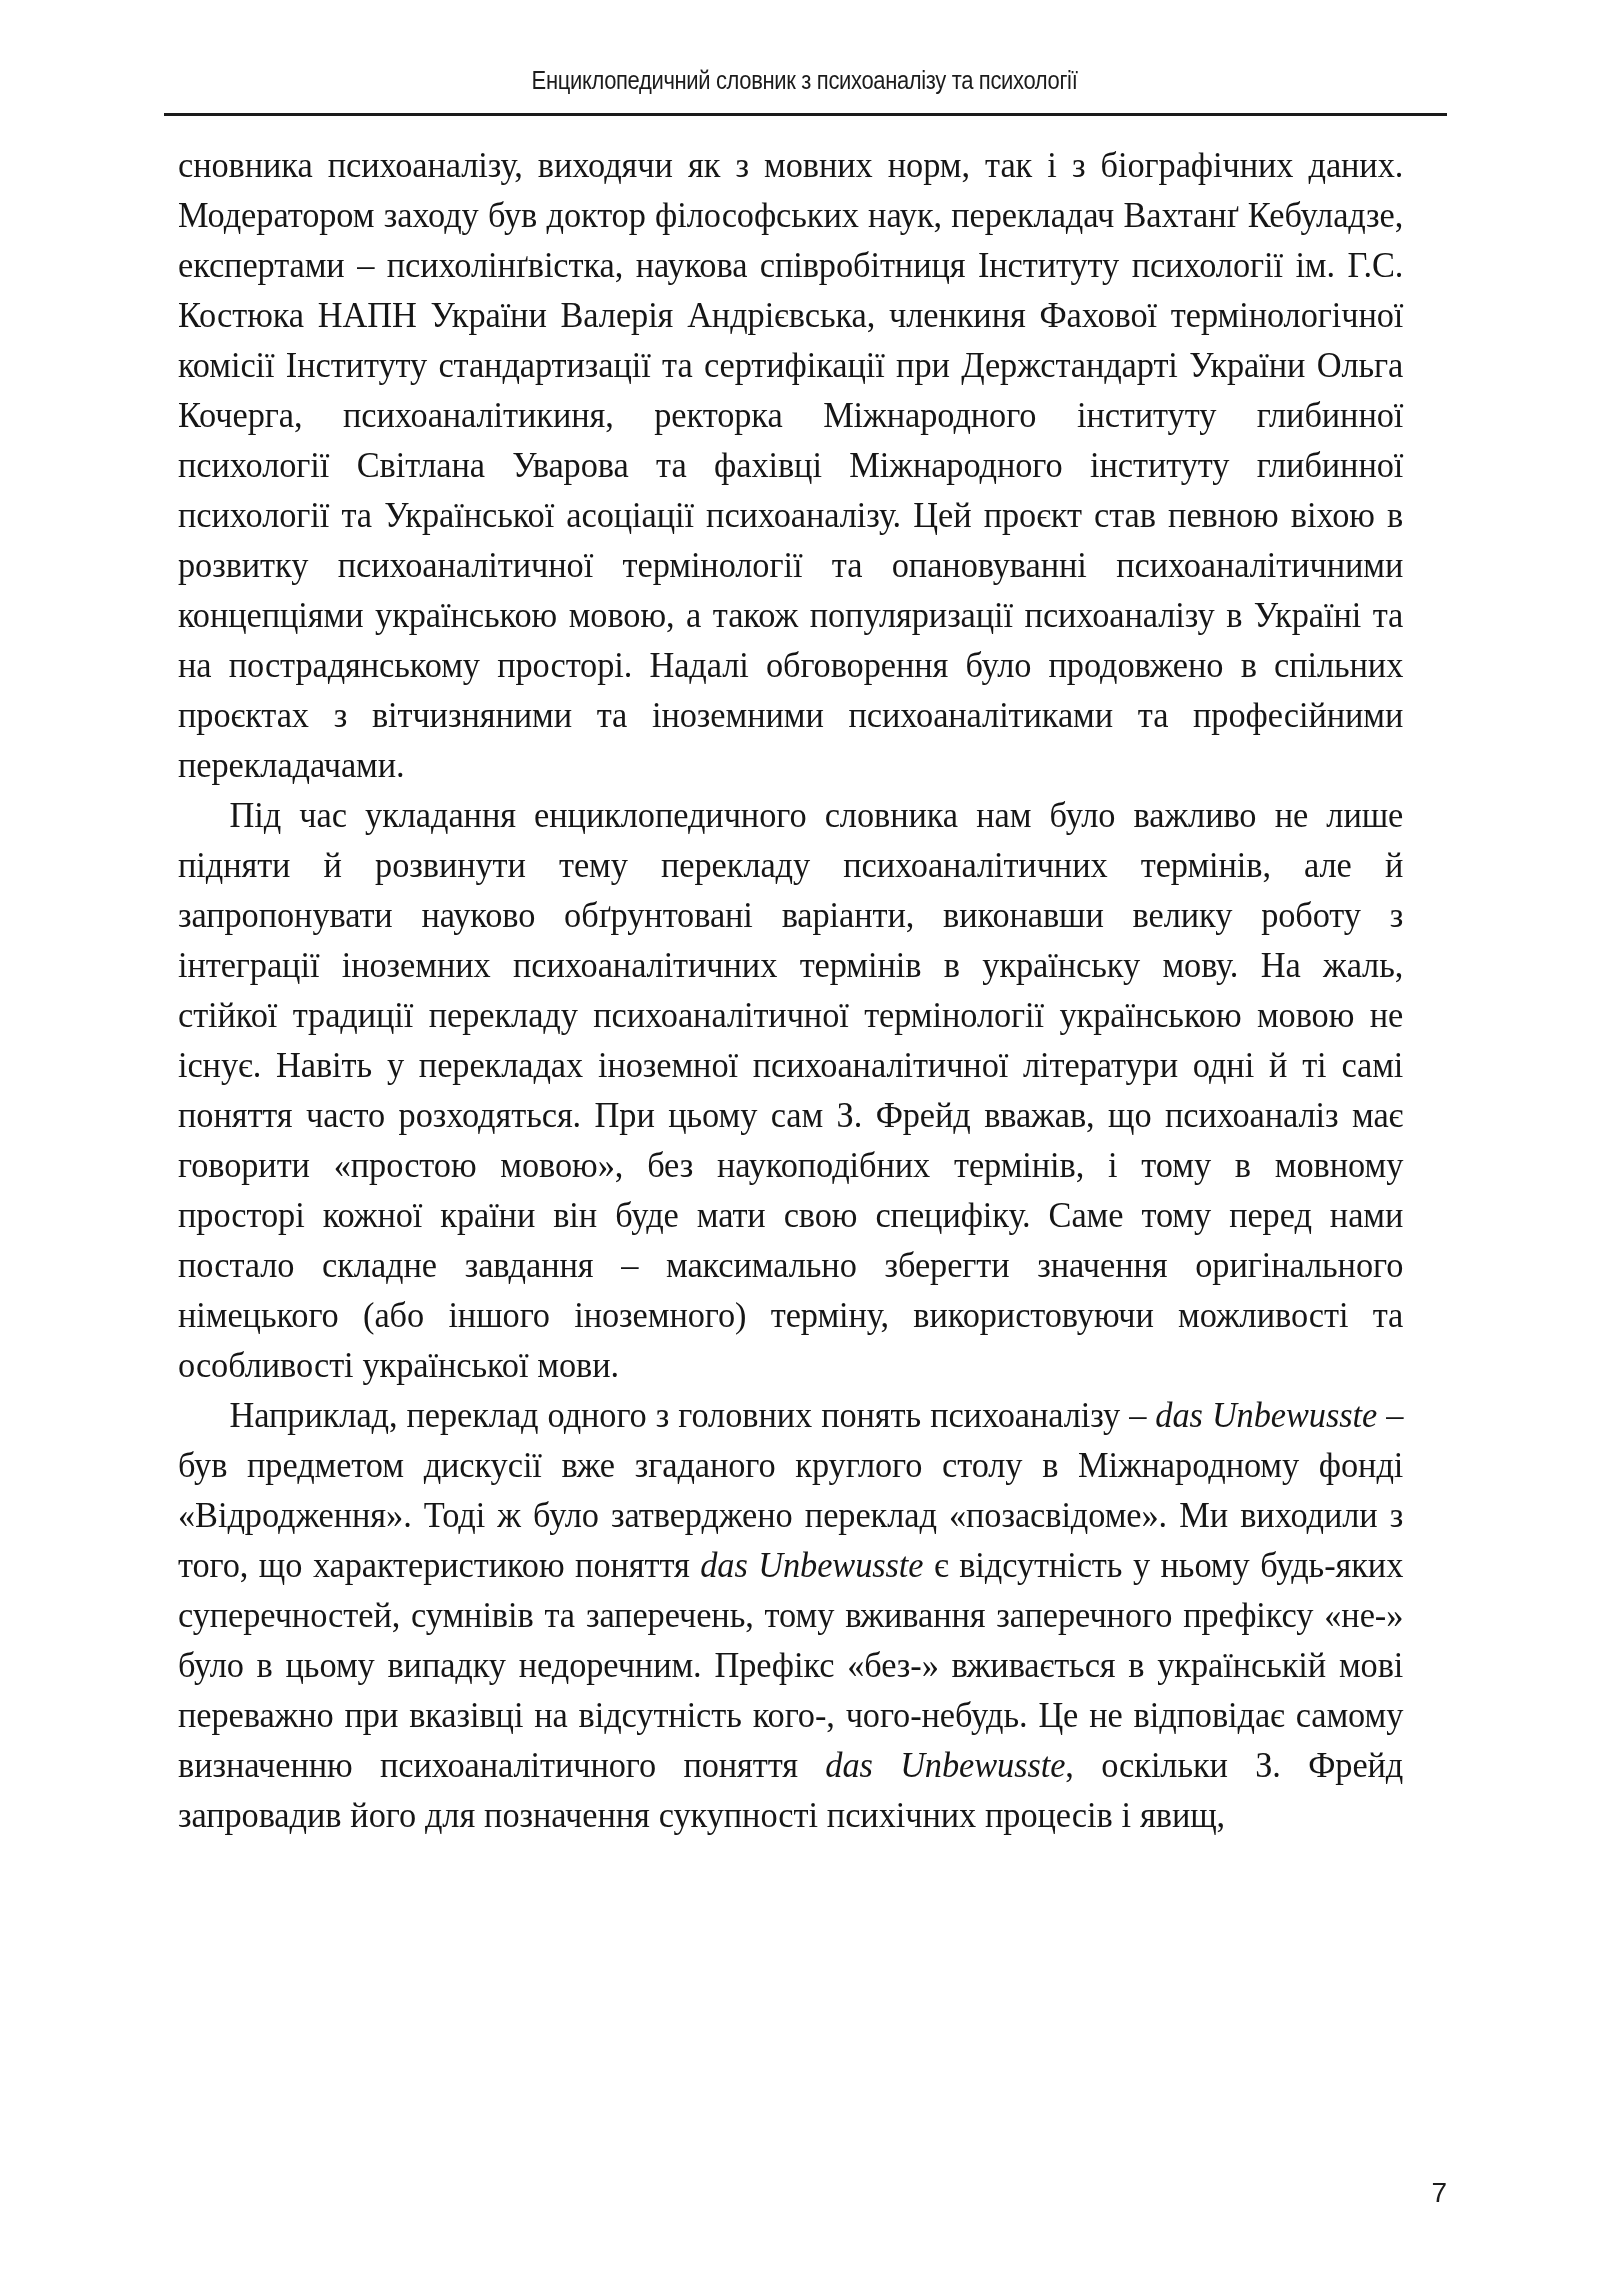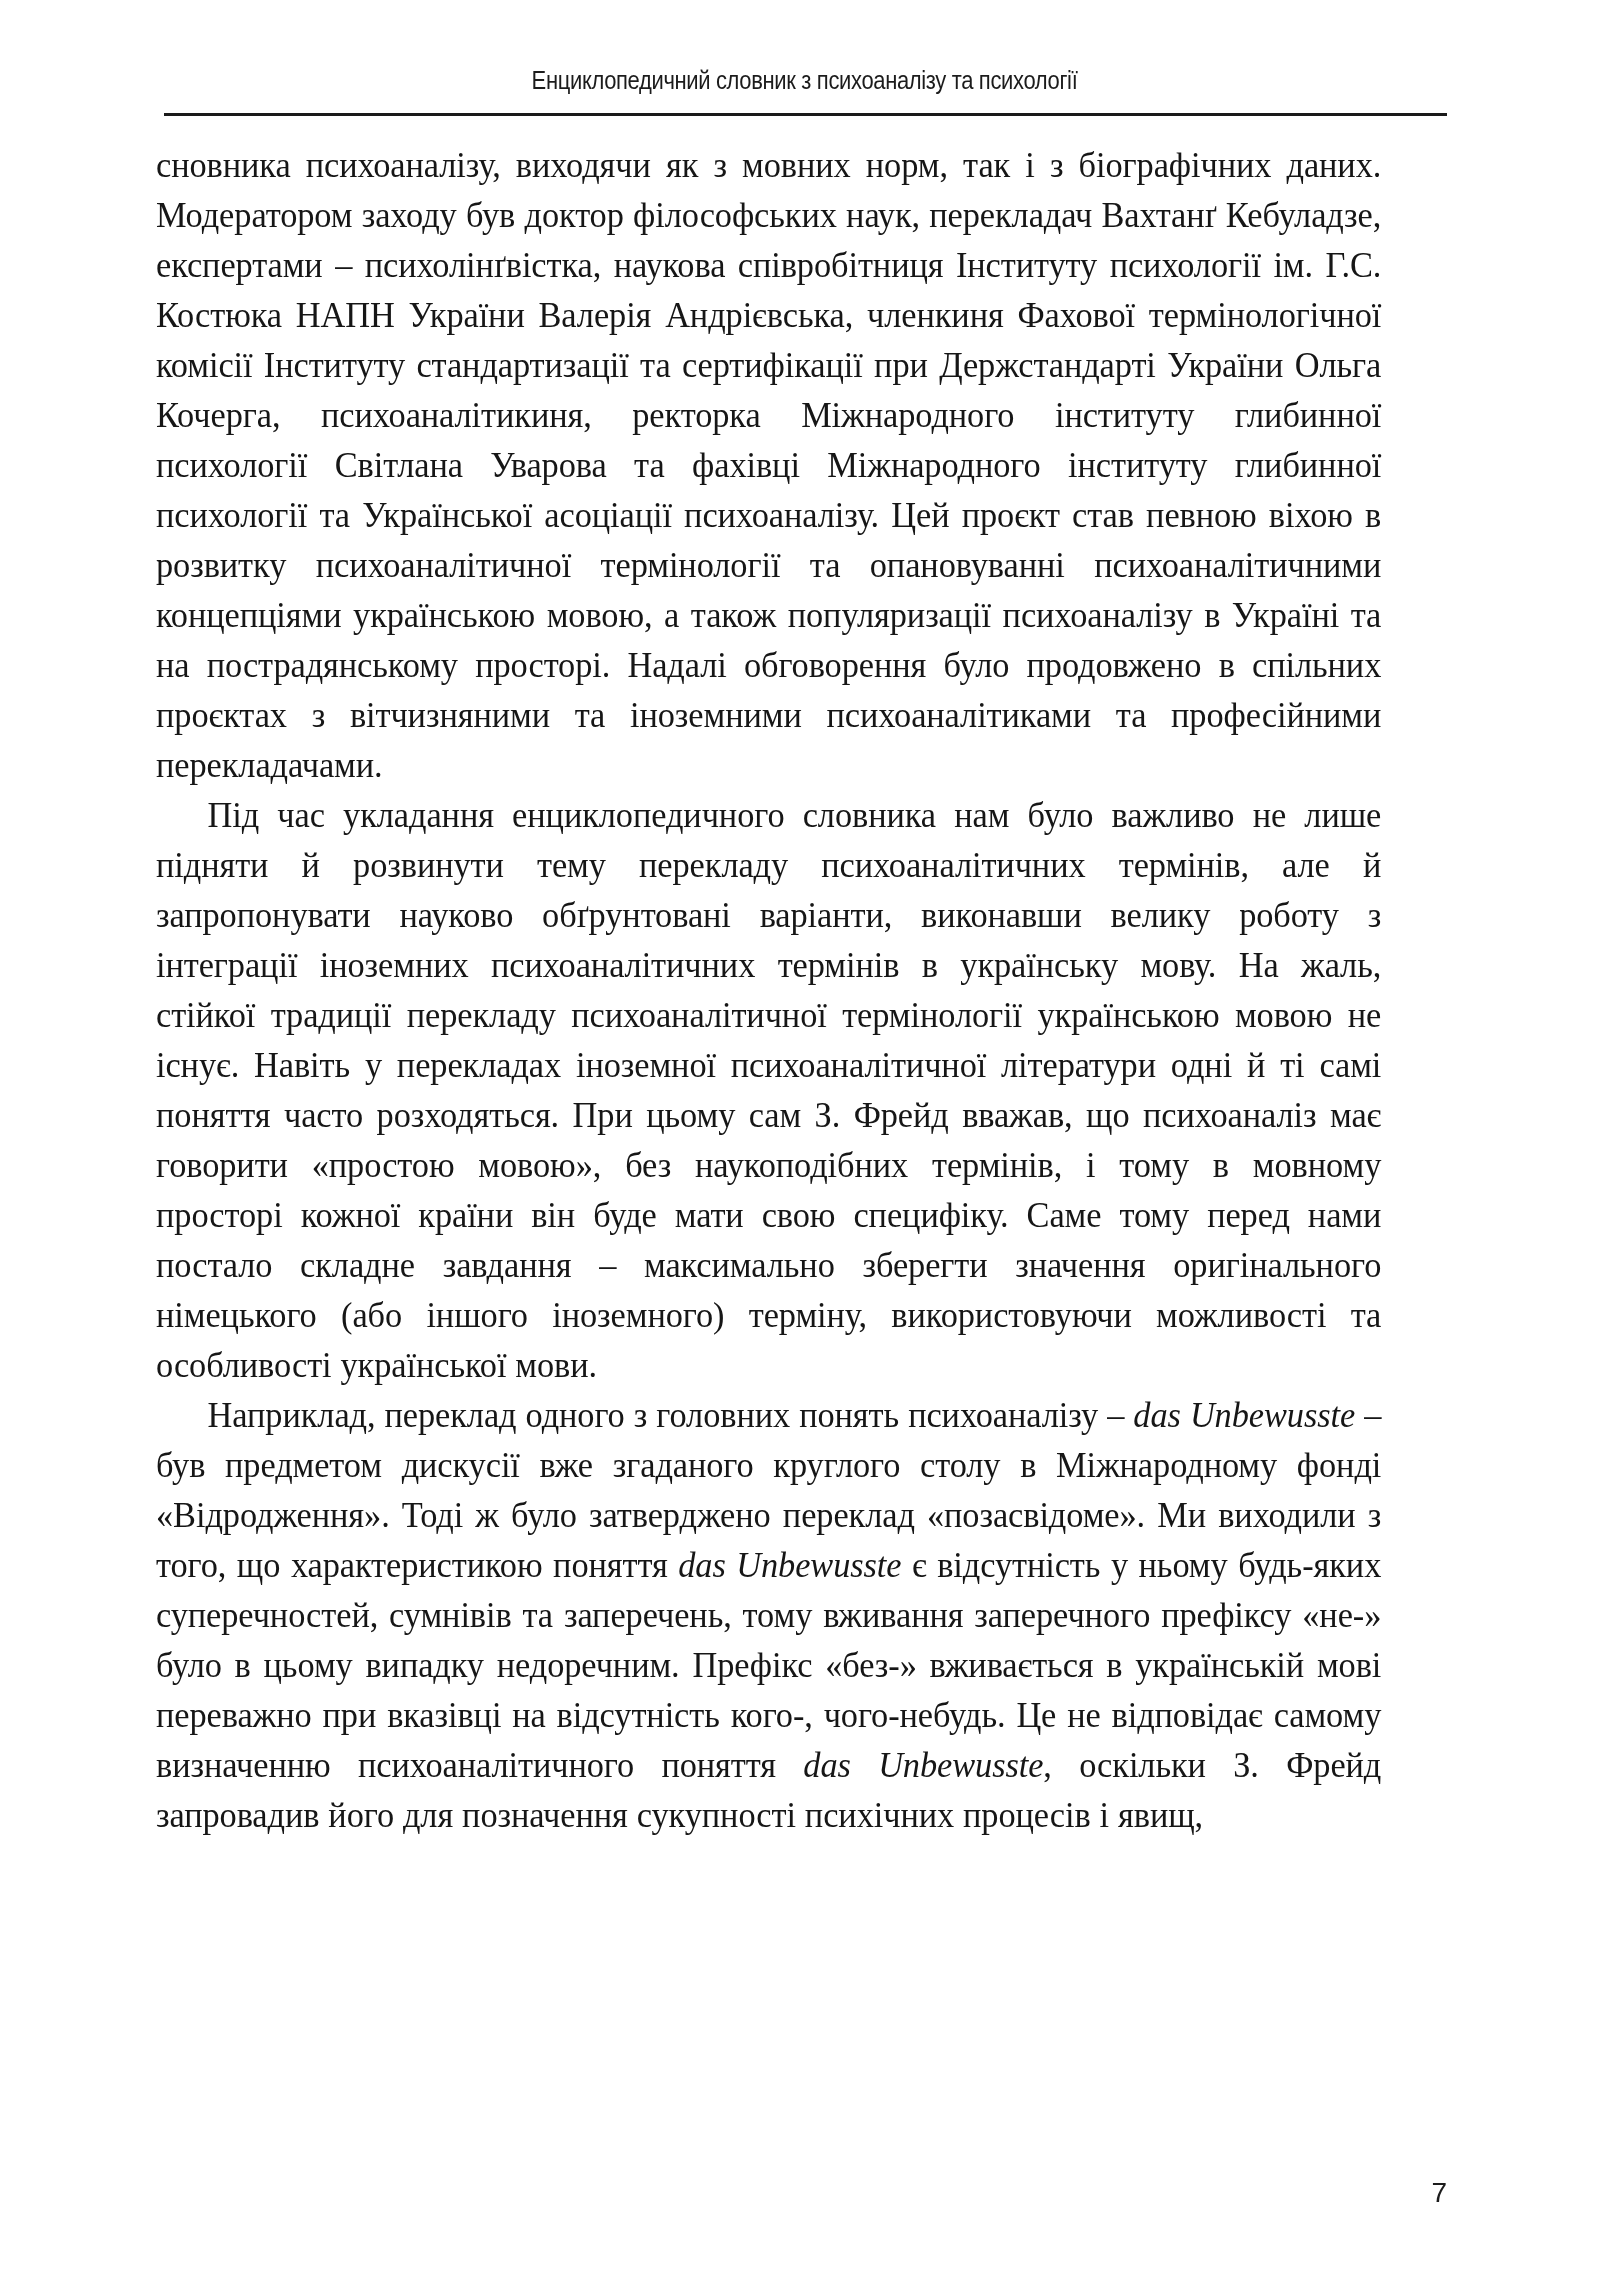--- a/index.html
+++ b/index.html
@@ -49,21 +49,21 @@
     left: 164px;
     top: 113px;
     width: 1283px;
     height: 2.8px;
     background: #1a1a1a;
   }
 
   
   .text-column {
     position: absolute;
-    left: 156px;
+    left: 178px;
     top: 140px;
     width: 1283px;
   }
 
   .para {
     margin: 0;
     text-align: justify;
     text-justify: inter-word;
     font-size: 36px;
     line-height: 50px;

